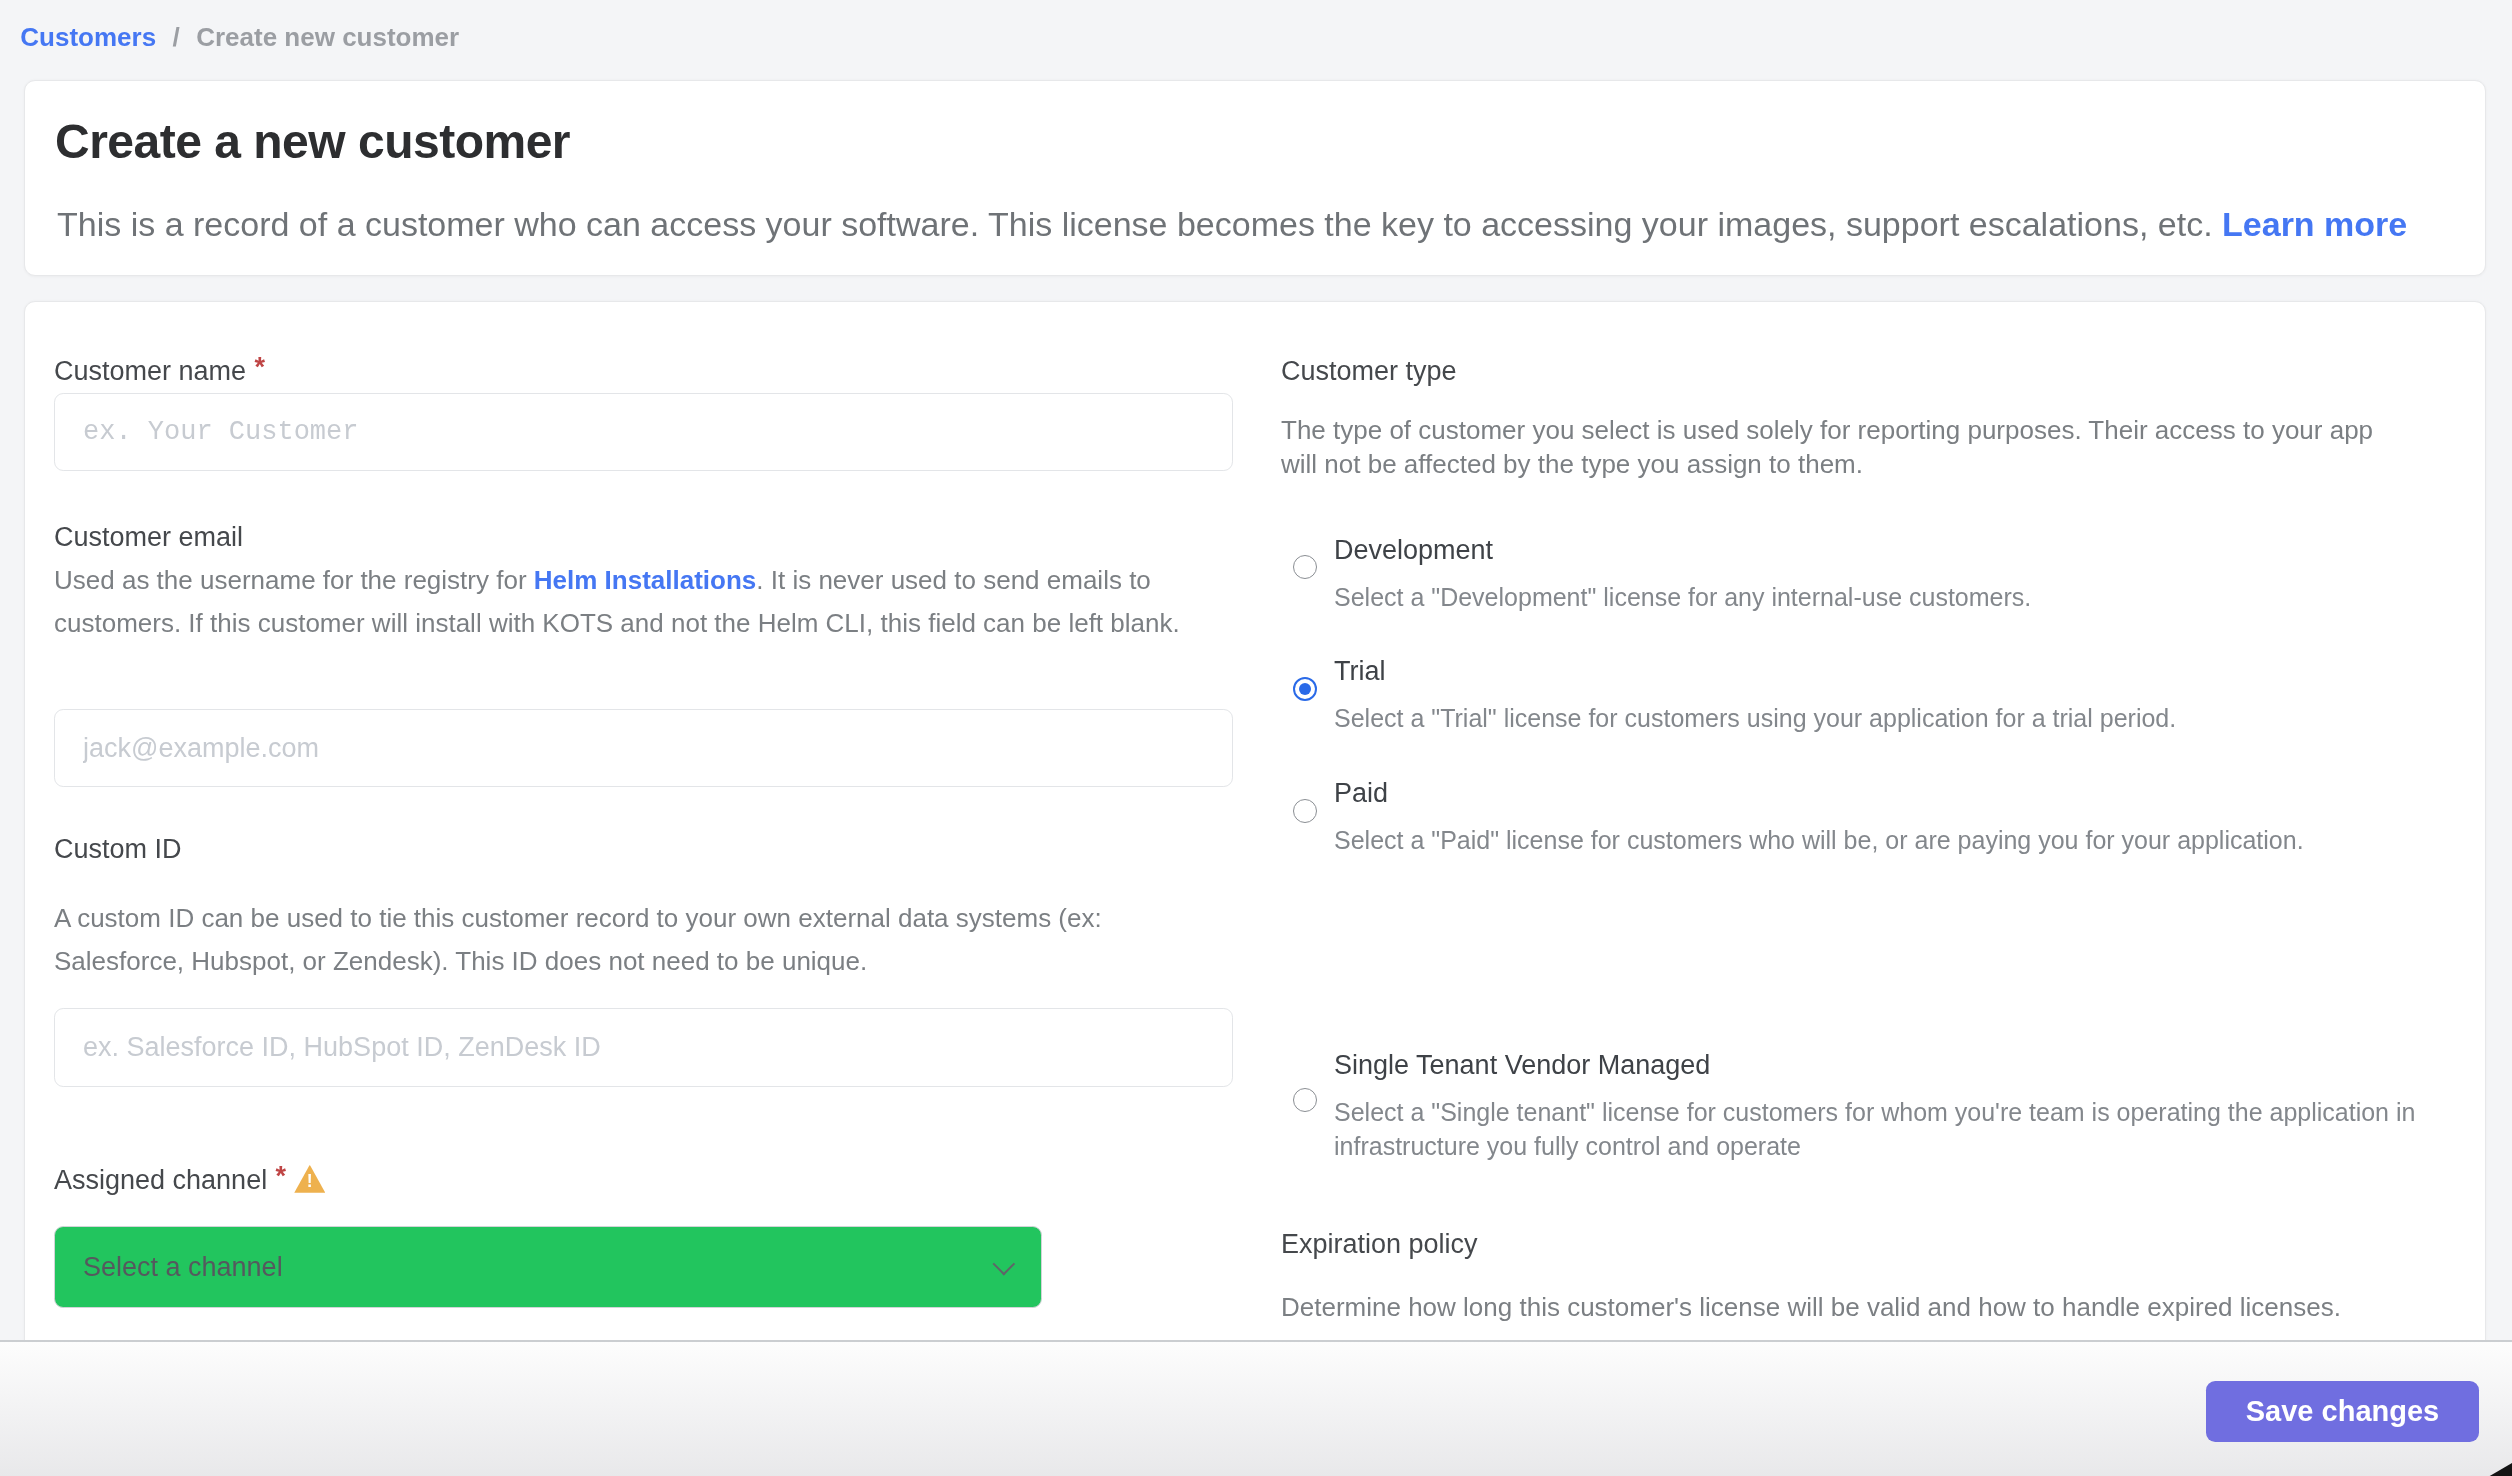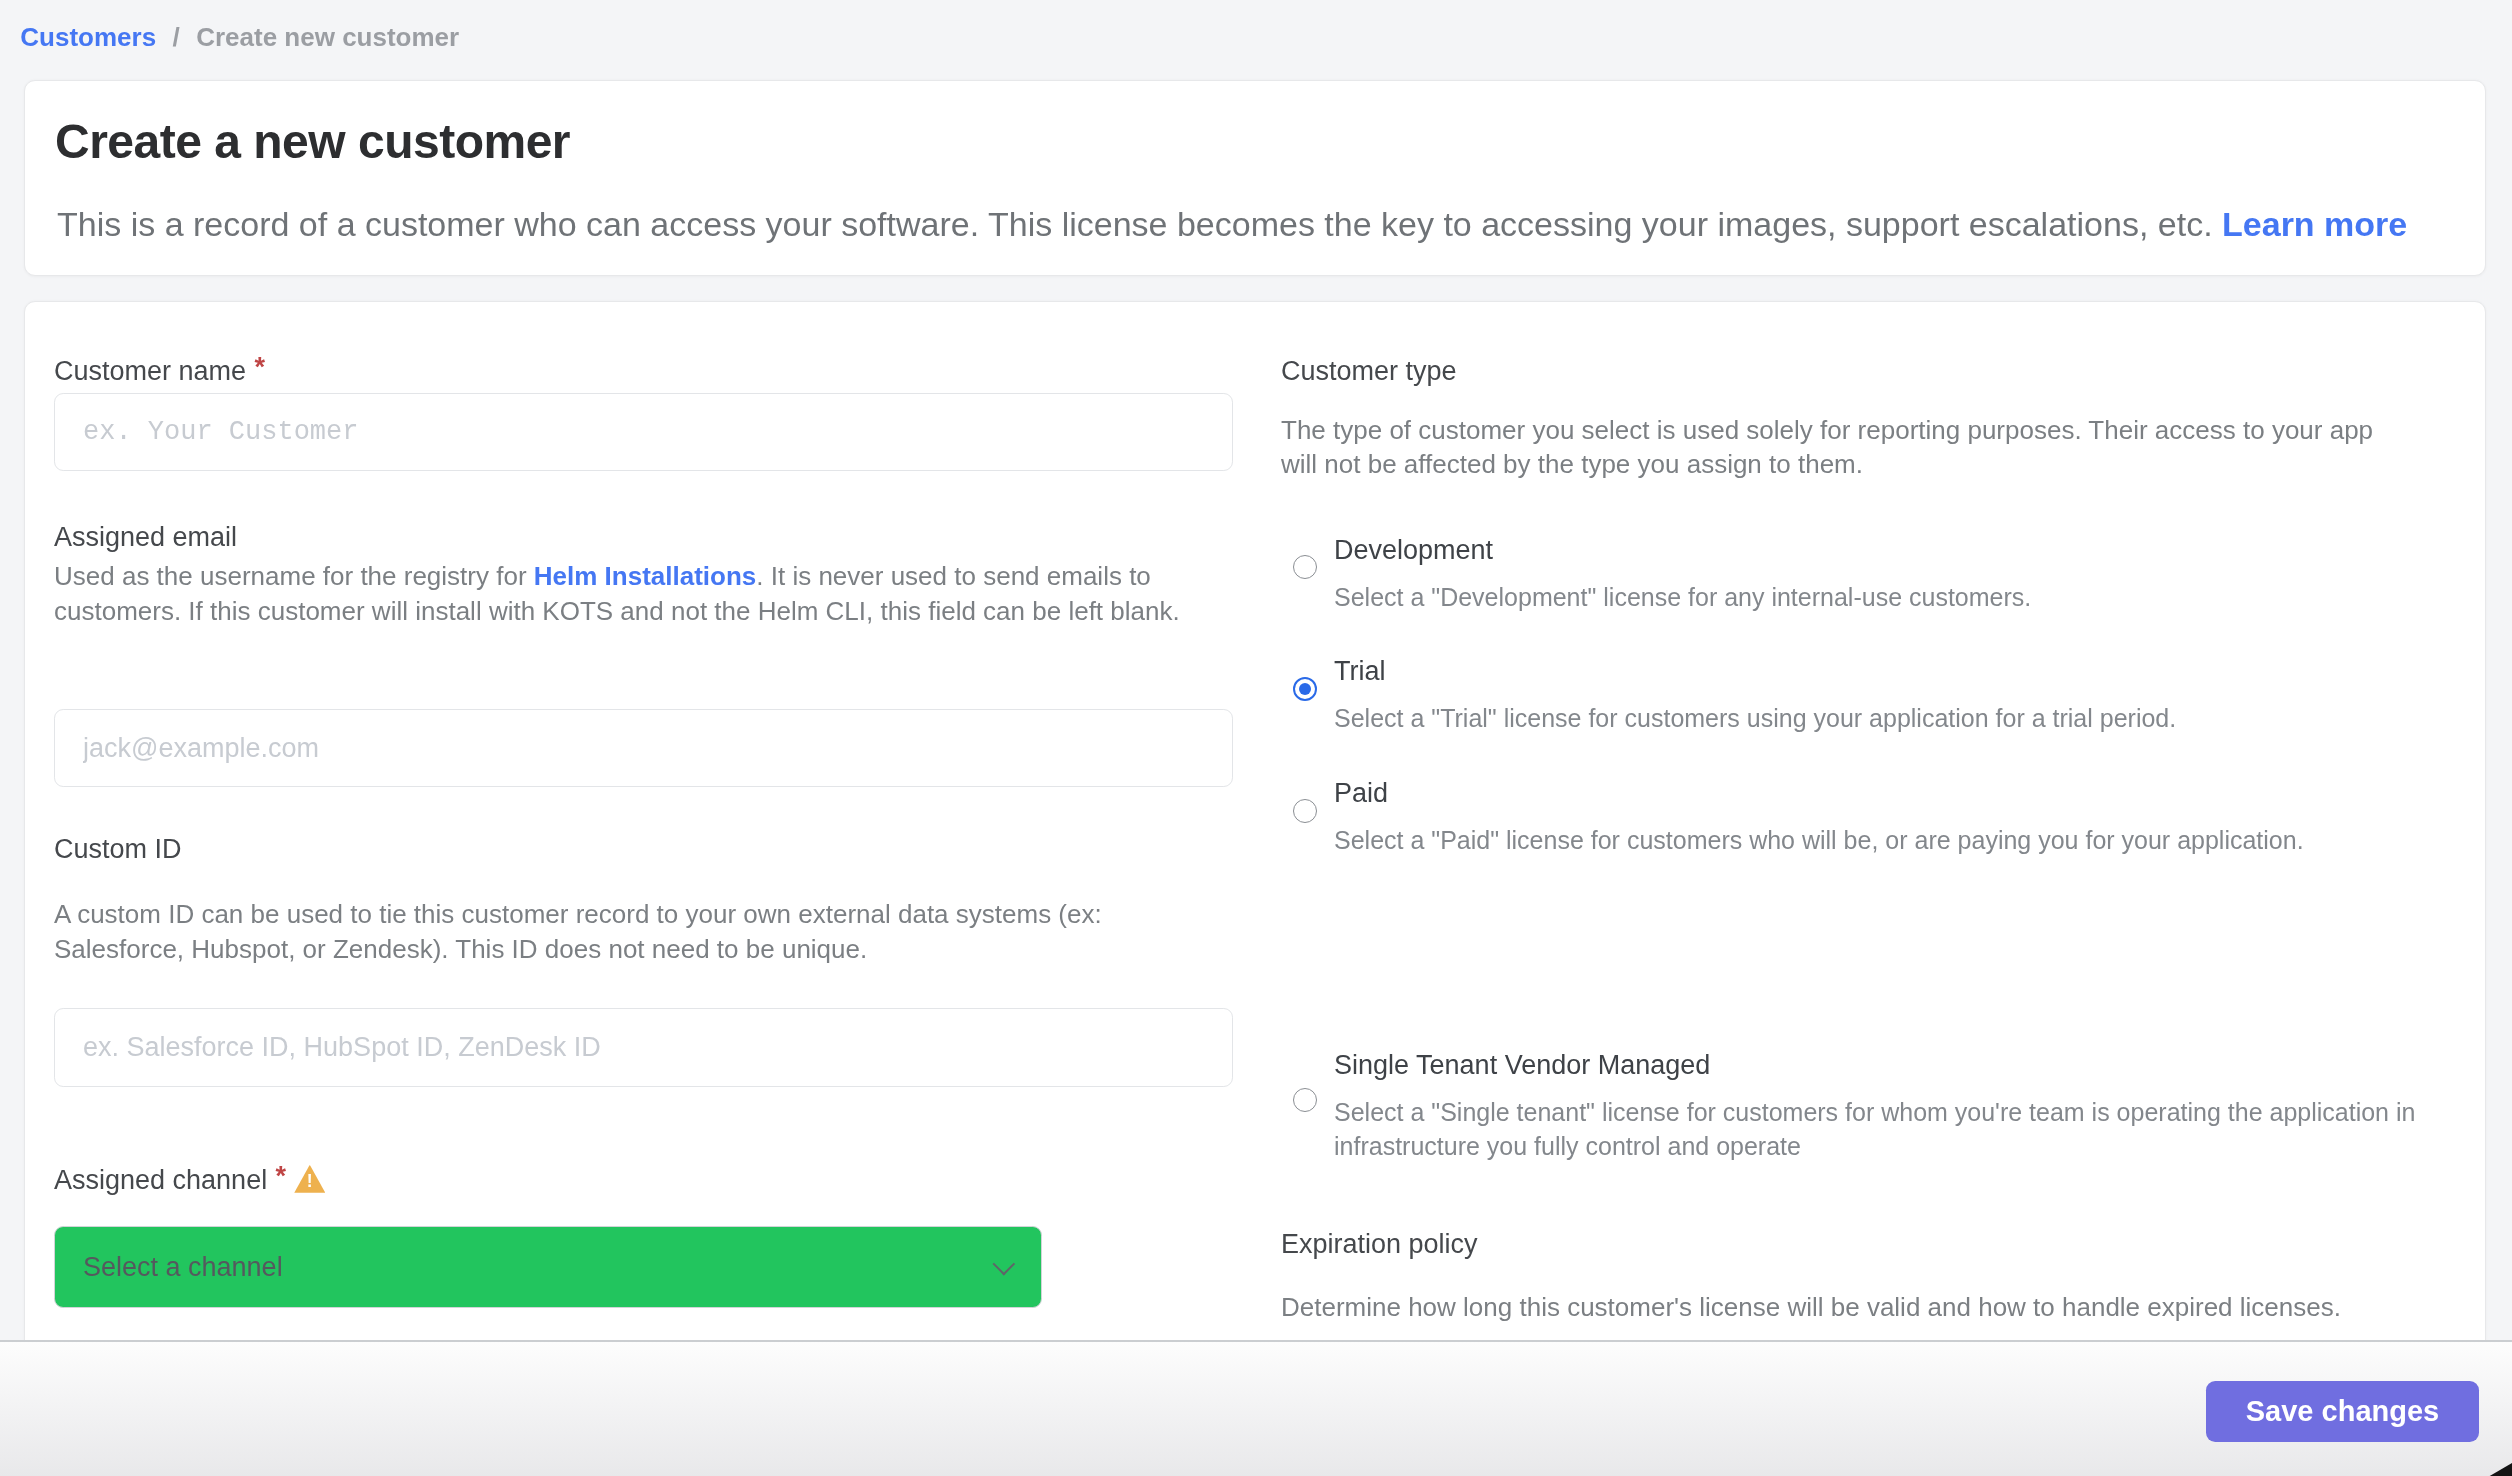--- a/index.html
+++ b/index.html
@@ -34,21 +34,21 @@
   .main-card{left:24px;top:301px;width:2462px;height:1041px;border-bottom-left-radius:0;border-bottom-right-radius:0;}
 
   .page-title{position:absolute;left:55px;top:114px;font-size:48px;line-height:55px;font-weight:700;
               color:#2d2e30;letter-spacing:-0.5px;z-index:2;}
   .header-desc{position:absolute;left:57px;top:205px;font-size:34px;color:#6f7377;z-index:2;}
   .link{color:var(--accent_link);font-weight:600;cursor:pointer;text-decoration:none;}
 
   
   .field-label{position:absolute;font-size:27px;font-weight:500;color:#45484c;z-index:2;display:flex;align-items:center;gap:8.3px;}
   .asterisk{color:var(--required_asterisk);font-size:27px;font-weight:600;transform:translateY(-3.7px);}
-  .para{position:absolute;font-size:26px;line-height:35px;color:#7b7f83;z-index:2;}
+  .para{position:absolute;font-size:26px;line-height:43px;color:#7b7f83;z-index:2;}
 
   .text-input{position:absolute;left:54px;width:1179px;height:78px;border:0.9px solid #e3e5e8;border-radius:9.2px;
               background:#fff;padding:0 28px;font-size:27px;color:#45484c;outline:none;z-index:2;
               font-family:"Liberation Sans","DejaVu Sans",sans-serif;}
   .text-input::placeholder{color:#c7cbd1;opacity:1;}
 
   .warn-icon{position:relative;width:31px;height:28px;background:var(--warning_icon);
              clip-path:polygon(50% 0,100% 100%,0 100%);display:inline-block;transform:translateY(-1.8px);}
   .warn-icon::after{content:"!";position:absolute;left:50%;transform:translateX(-50%);bottom:0.9px;
                     color:#fff;font-weight:700;font-size:17.5px;}
@@ -101,21 +101,21 @@
 
   <div class="card main-card"></div>
 
   <div class="field-label" style="left:54px;top:356px;">
     <span>Customer name</span>
     <span class="asterisk">*</span>
   </div>
   <input class="text-input" style="top: 393px; font-family: Liberation Mono, monospace;" type="text" placeholder="ex. Your Customer">
 
   <div class="field-label" style="left:54px;top:522px;">
-    <span>Assigned email</span>
+    <span>Customer email</span>
   </div>
   <div class="para" style="left:54px;top:559px;width:1158px;">
     <span>Used as the username for the registry for </span><a class="link">Helm Installations</a><span>. It is never used to send emails to customers. If this customer will install with KOTS and not the Helm CLI, this field can be left blank.</span>
   </div>
   <input class="text-input" style="top: 709px;" type="text" placeholder="jack@example.com">
 
   <div class="field-label" style="left:54px;top:834px;">
     <span>Custom ID</span>
   </div>
   <div class="para" style="left:54px;top:897px;width:1158px;">A custom ID can be used to tie this customer record to your own external data systems (ex: Salesforce, Hubspot, or Zendesk). This ID does not need to be unique.</div>

